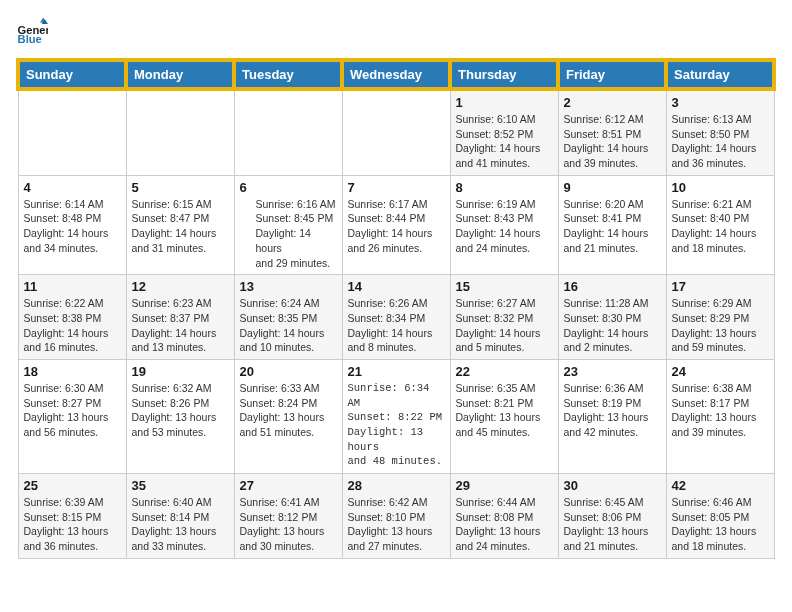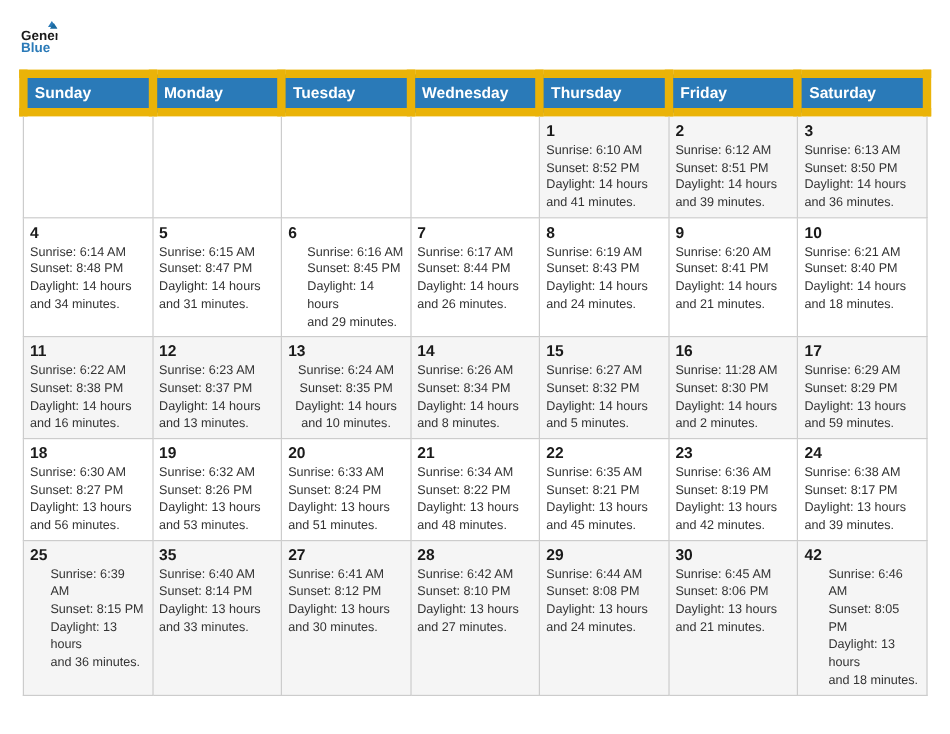--- a/index.html
+++ b/index.html
@@ -42,21 +42,21 @@
       border-collapse: collapse;
       font-size: 11px;
     }
     .calendar thead th {
       background-color: #2a7ab8;
       color: #fff;
       text-align: left;
       padding: 5px 6px;
       font-size: 13px;
       font-weight: bold;
-      border: 7px solid #eab308;
+      border: 4px solid #eab308;
     }
     .calendar tbody td {
       vertical-align: top;
       padding: 4px 5px;
       border: 1px solid #ccc;
       width: 107px;
       min-height: 80px;
       background: #fff;
     }
     .calendar tbody tr:nth-child(odd) td {
@@ -202,21 +202,21 @@
         </td>
         <td>
           <span class="day-num">12</span>
           <div class="day-info" style="white-space: pre-line;">Sunrise: 6:23 AM
 Sunset: 8:37 PM
 Daylight: 14 hours
 and 13 minutes.</div>
         </td>
         <td>
           <span class="day-num">13</span>
-          <div class="day-info" style="white-space: pre-line; text-align: center;">Sunrise: 6:24 AM
+          <div class="day-info" style="white-space: pre-line;">Sunrise: 6:24 AM
 Sunset: 8:35 PM
 Daylight: 14 hours
 and 10 minutes.</div>
         </td>
         <td>
           <span class="day-num">14</span>
           <div class="day-info" style="white-space: pre-line;">Sunrise: 6:26 AM
 Sunset: 8:34 PM
 Daylight: 14 hours
 and 8 minutes.</div>
@@ -260,21 +260,21 @@
         </td>
         <td>
           <span class="day-num">20</span>
           <div class="day-info" style="white-space: pre-line;">Sunrise: 6:33 AM
 Sunset: 8:24 PM
 Daylight: 13 hours
 and 51 minutes.</div>
         </td>
         <td>
           <span class="day-num">21</span>
-          <div class="day-info" style="white-space: pre-line;">Sunrise: 6:34 AM
+          <div class="day-info" style="white-space: pre-line; font-family: Liberation Mono, monospace;">Sunrise: 6:34 AM
 Sunset: 8:22 PM
 Daylight: 13 hours
 and 48 minutes.</div>
         </td>
         <td>
           <span class="day-num">22</span>
           <div class="day-info" style="white-space: pre-line;">Sunrise: 6:35 AM
 Sunset: 8:21 PM
 Daylight: 13 hours
 and 45 minutes.</div>
@@ -290,21 +290,21 @@
           <span class="day-num">24</span>
           <div class="day-info" style="white-space: pre-line;">Sunrise: 6:38 AM
 Sunset: 8:17 PM
 Daylight: 13 hours
 and 39 minutes.</div>
         </td>
       </tr>
       <tr>
         <td>
           <span class="day-num">25</span>
-          <div class="day-info" style="white-space: pre-line; margin-left: 17px;">Sunrise: 6:39 AM
+          <div class="day-info" style="white-space: pre-line;">Sunrise: 6:39 AM
 Sunset: 8:15 PM
 Daylight: 13 hours
 and 36 minutes.</div>
         </td>
         <td>
           <span class="day-num">35</span>
           <div class="day-info" style="white-space: pre-line;">Sunrise: 6:40 AM
 Sunset: 8:14 PM
 Daylight: 13 hours
 and 33 minutes.</div>
@@ -332,20 +332,20 @@
         </td>
         <td>
           <span class="day-num">30</span>
           <div class="day-info" style="white-space: pre-line;">Sunrise: 6:45 AM
 Sunset: 8:06 PM
 Daylight: 13 hours
 and 21 minutes.</div>
         </td>
         <td>
           <span class="day-num">42</span>
-          <div class="day-info" style="white-space: pre-line; margin-left: 20px;">Sunrise: 6:46 AM
+          <div class="day-info" style="white-space: pre-line;">Sunrise: 6:46 AM
 Sunset: 8:05 PM
 Daylight: 13 hours
 and 18 minutes.</div>
         </td>
       </tr>
     </tbody>
 </table>
 
 </body></html>

